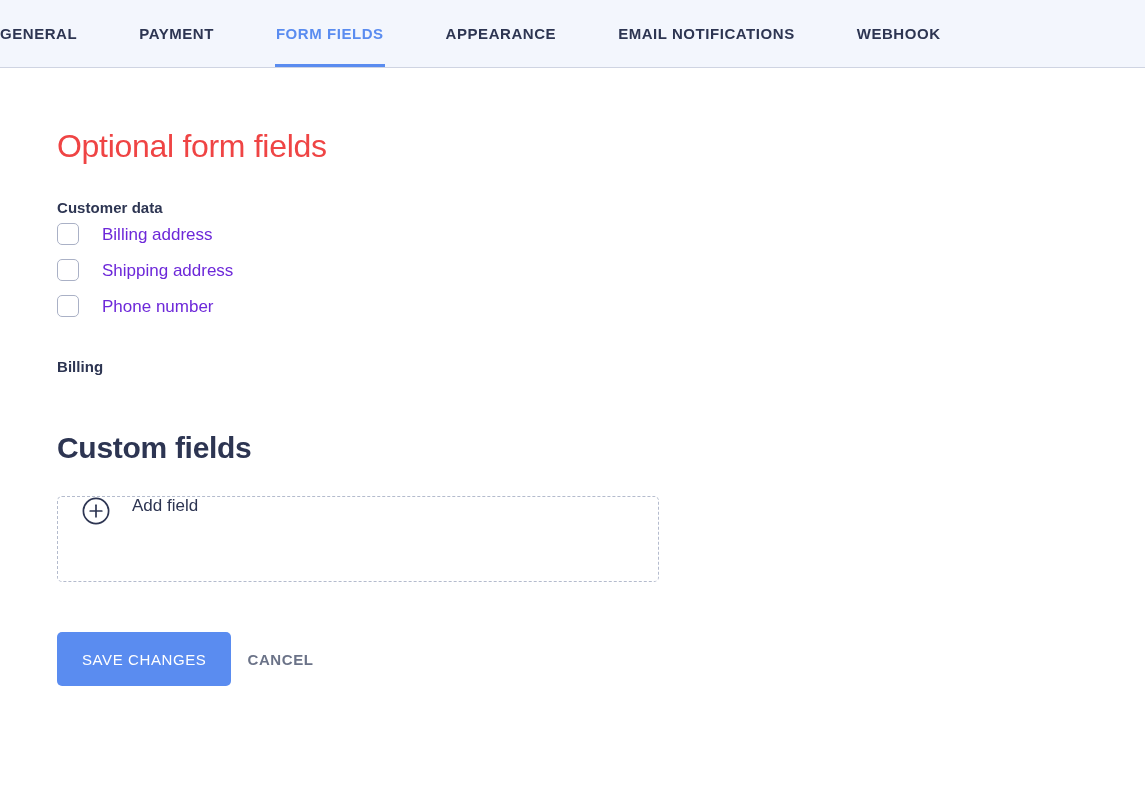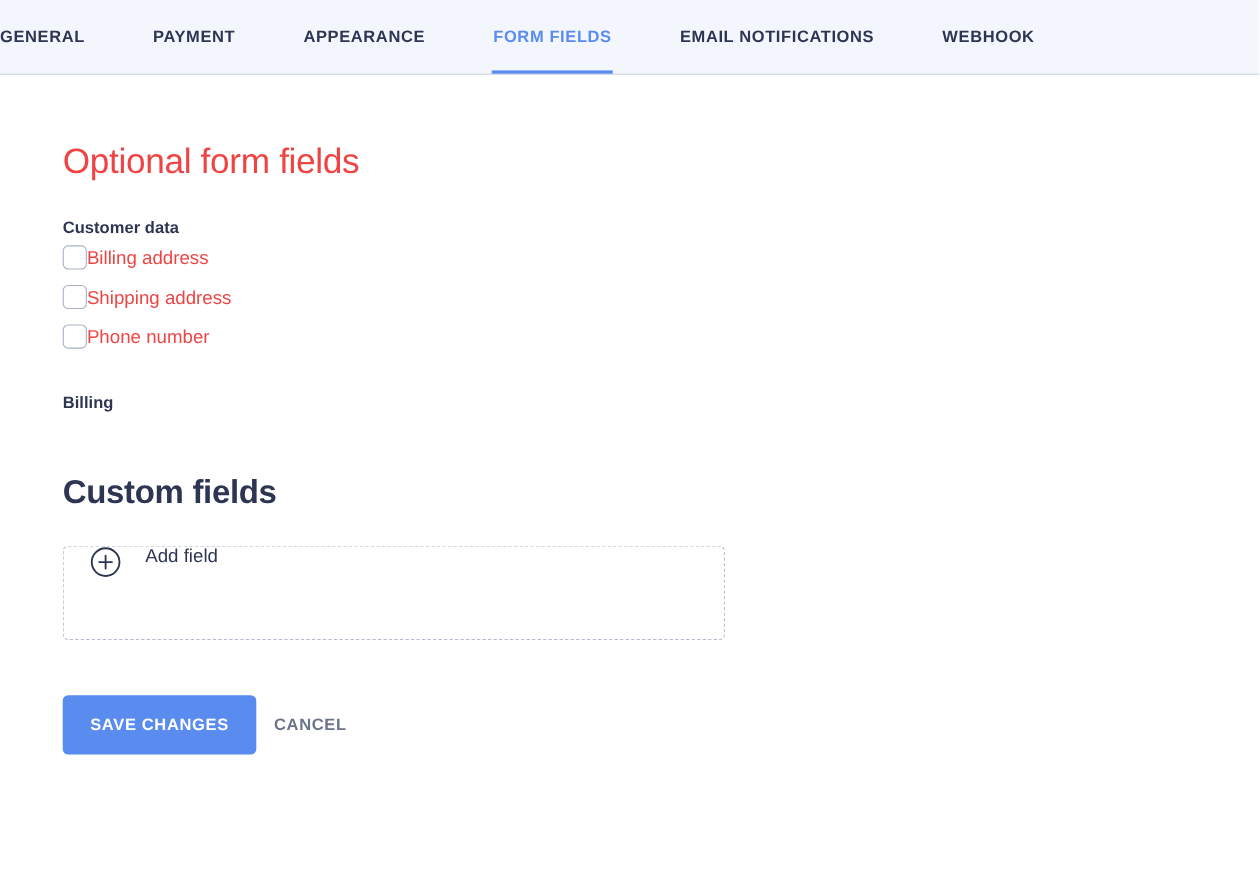--- a/index.html
+++ b/index.html
@@ -95,21 +95,22 @@
     height: 22px;
     box-sizing: border-box;
     border: 1px solid #aab1c6;
     border-radius: 5px;
     background: #ffffff;
     flex: 0 0 auto;
     cursor: pointer;
   }
   .check-row .label {
     font-size: 17px;
-    color: #ef4444;
+    color: #6d28d9;
+    margin-left: 23px;
     line-height: 1;
     text-align: center;
   }
 
   .section-title {
     font-size: 30px;
     font-weight: bold;
     color: #2d3552;
     letter-spacing: -0.3px;
     margin: 0;
@@ -152,21 +153,21 @@
   }
   .btn-primary {
     background: #5a8cf0;
     color: #ffffff;
     border: none;
     border-radius: 5px;
     height: 54px;
     padding: 0 25px;
     font-family: "Liberation Sans", sans-serif;
     font-size: 15px;
-    font-weight: bold;
+    font-weight: normal;
     letter-spacing: 0.6px;
     cursor: pointer;
   }
   .btn-text {
     background: transparent;
     border: none;
     color: #6b7388;
     font-family: "Liberation Sans", sans-serif;
     font-size: 15px;
     font-weight: bold;
@@ -180,25 +181,25 @@
 </head>
 <body>
 
 <div class="tabbar">
   <div class="tab">
     <span>GENERAL</span>
   </div>
   <div class="tab">
     <span>PAYMENT</span>
   </div>
-  <div class="tab">
-    <span>APPEARANCE</span>
-  </div>
   <div class="tab active">
     <span>FORM FIELDS</span>
+  </div>
+  <div class="tab">
+    <span>APPEARANCE</span>
   </div>
   <div class="tab">
     <span>EMAIL NOTIFICATIONS</span>
   </div>
   <div class="tab">
     <span>WEBHOOK</span>
   </div>
 </div>
 
 <div class="content">

